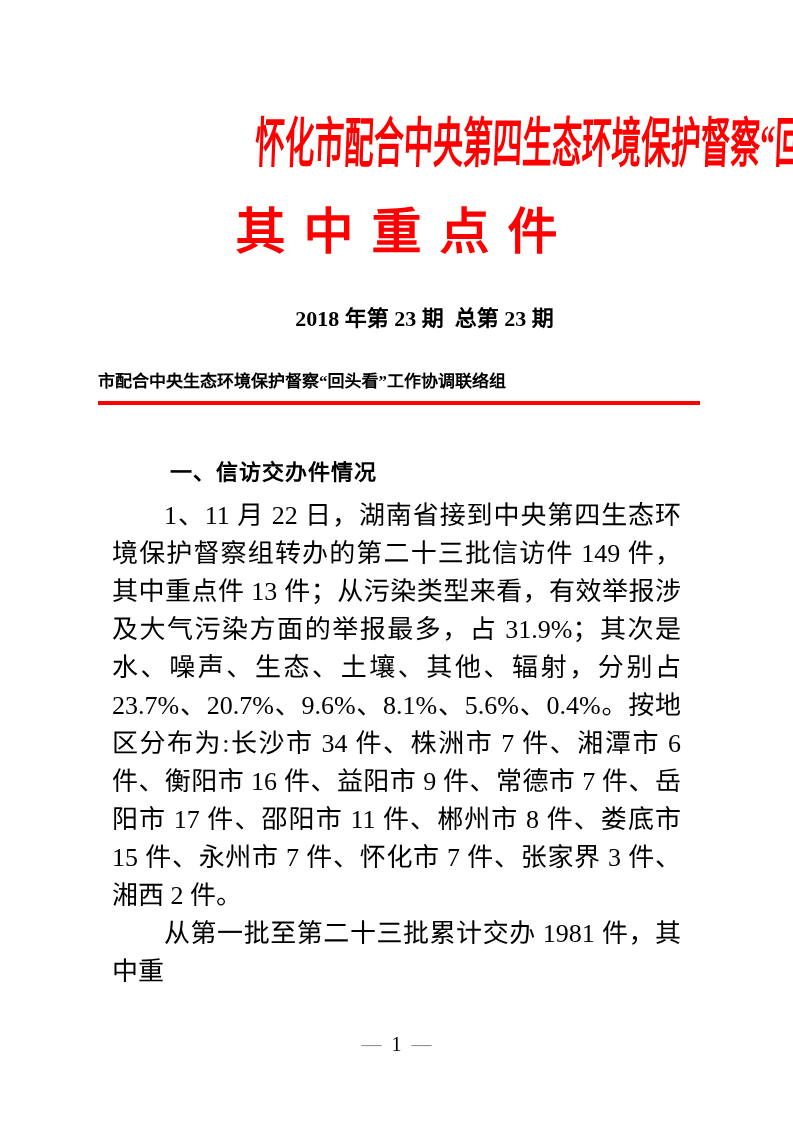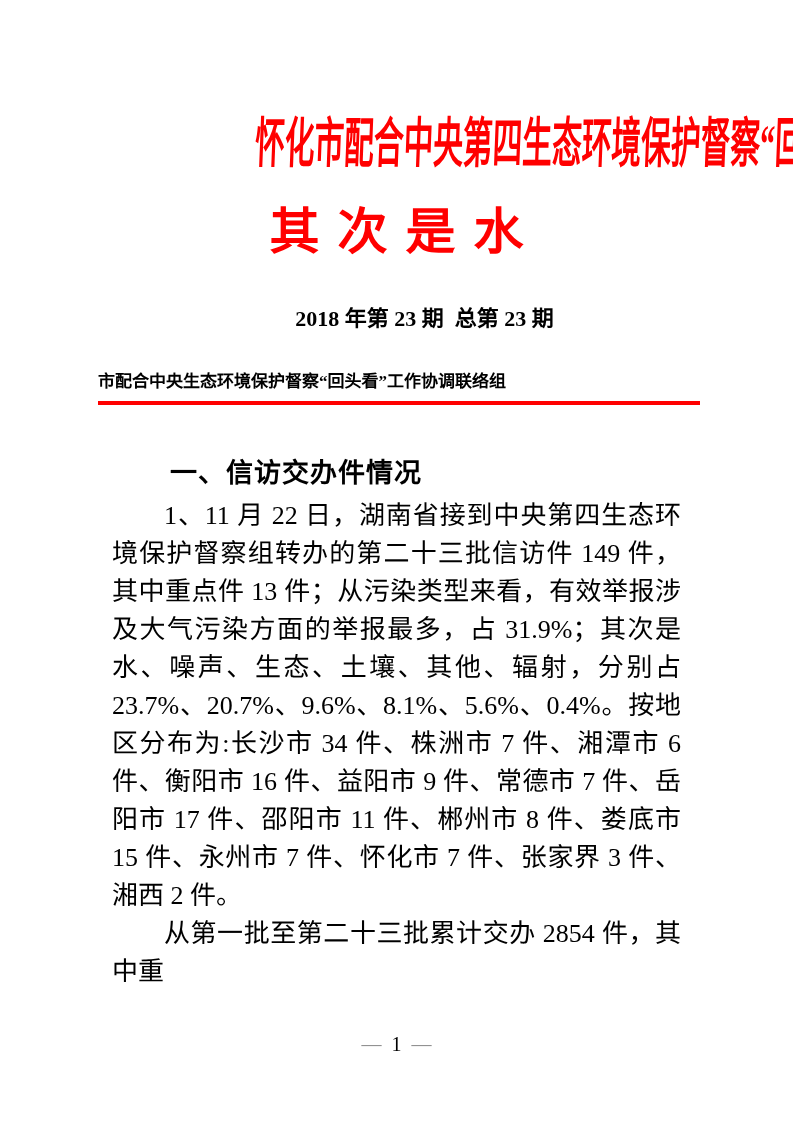--- a/index.html
+++ b/index.html
@@ -79,21 +79,21 @@
     border-bottom: 4px solid var(--accent-red);
     white-space: nowrap;
   }
   
   .section-heading {
     position: absolute;
     top: 454px;
     left: 170px;
     font-family: "Liberation Sans", "DejaVu Sans", sans-serif;
     font-weight: bold;
-    font-size: 27px;
+    font-size: 22px;
     line-height: 38px;
     letter-spacing: 1px;
     white-space: nowrap;
   }
   .body-text {
     position: absolute;
     top: 497px;
     left: 112px;
     width: 569px;
     font-size: 26px;
@@ -121,33 +121,33 @@
 </style>
 </head>
 <body>
 
 <div class="page">
 
   <div class="doc-title-1">
     <span class="squeeze">怀化市配合中央第四生态环境保护督察“回头看”</span>
   </div>
 
-  <div class="doc-title-2">其次是水</div>
+  <div class="doc-title-2">其中重点件</div>
 
   <div class="issue-line">2018 年第 23 期  总第 23 期</div>
 
   <div class="masthead">
     <span>市配合中央生态环境保护督察“回头看”工作协调联络组</span>
   </div>
 
   <div class="section-heading">一、信访交办件情况</div>
 
   <div class="body-text">
       <p>1、11 月 22 日，湖南省接到中央第四生态环境保护督察组转办的第二十三批信访件 149 件，其中重点件 13 件；从污染类型来看，有效举报涉及大气污染方面的举报最多，占 31.9%；其次是水、噪声、生态、土壤、其他、辐射，分别占 23.7%、20.7%、9.6%、8.1%、5.6%、0.4%。按地区分布为:长沙市 34 件、株洲市 7 件、湘潭市 6 件、衡阳市 16 件、益阳市 9 件、常德市 7 件、岳阳市 17 件、邵阳市 11 件、郴州市 8 件、娄底市 15 件、永州市 7 件、怀化市 7 件、张家界 3 件、湘西 2 件。</p>
-      <p>从第一批至第二十三批累计交办 2854 件，其中重</p>
+      <p>从第一批至第二十三批累计交办 1981 件，其中重</p>
     </div>
 
   <div class="page-footer">
     <span class="dash">—</span>
     <span class="num">1</span>
     <span class="dash">—</span>
   </div>
 
 </div>
 

